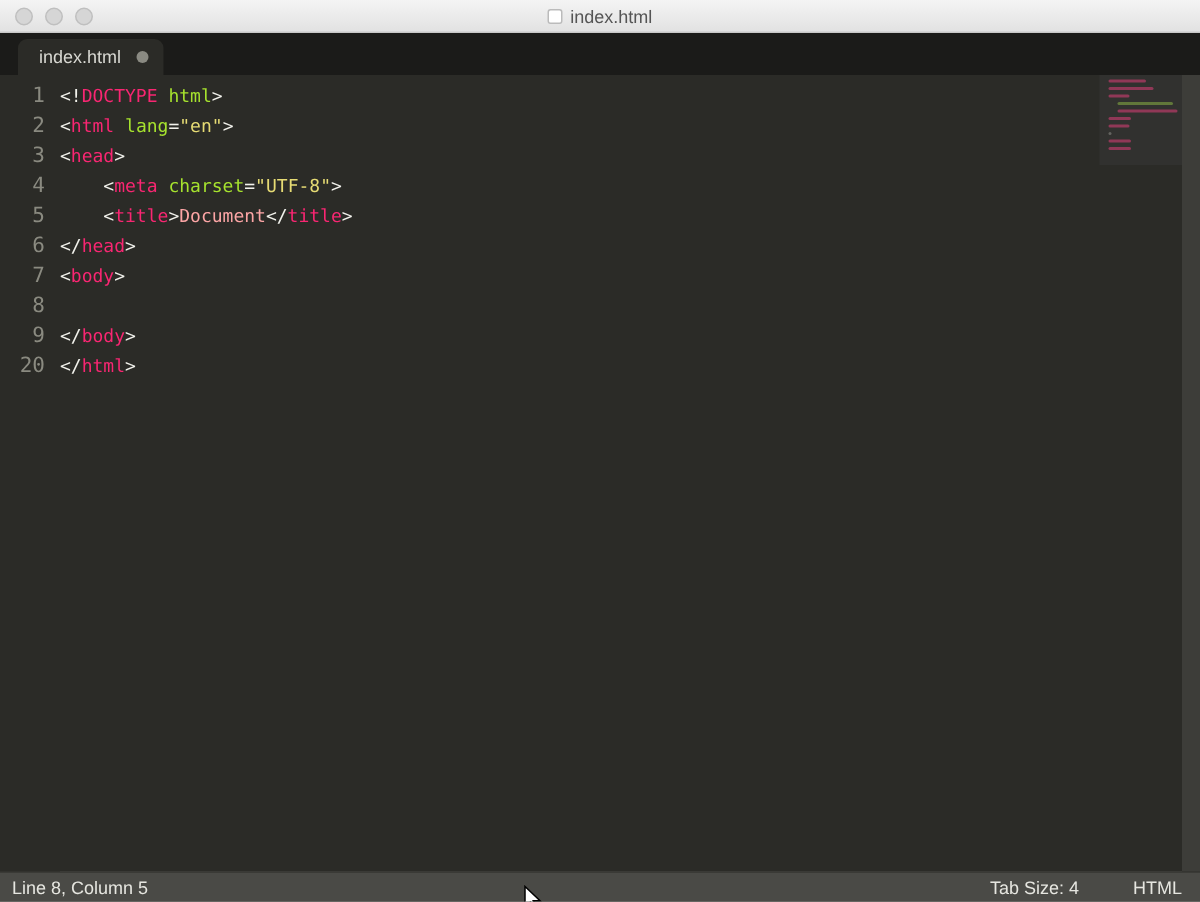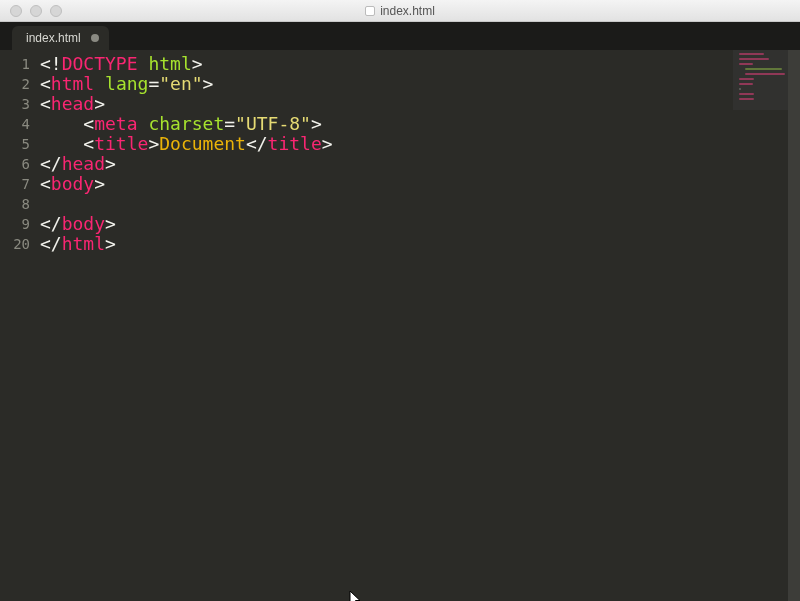--- a/index.html
+++ b/index.html
@@ -37,29 +37,29 @@
   .dirty-dot { position: absolute; right: 10px; top: 50%; transform: translateY(-50%); width: 8px; height: 8px; border-radius: 50%; background: #8a8a82; }
 
   
   .editor-wrap { flex: 1; display: flex; position: relative; font-family: Menlo, Consolas, monospace; }
   .gutter {
     width: 40px; background: #2b2b27; color: #8a8a80;
     font-size: 14px; padding-top: 4px; text-align: right;
   }
   .gutter div { height: 20px; line-height: 20px; padding-right: 10px; }
 
-  .code { flex: 1; padding-top: 4px; font-size: 18px; white-space: pre; color: #e8e8e2; }
+  .code { flex: 1; padding-top: 4px; font-size: 12px; white-space: pre; color: #e8e8e2; }
   .code .line { height: 20px; line-height: 20px; }
 
   
   .c-white  { color: #f2f2ec; }
   .c-tag    { color: #f92672; } 
   .c-attr   { color: #a6e22e; } 
   .c-str    { color: #e6db74; } 
-  .c-text   { color: #eab308; }
+  .c-text   { color: #fca5a5; }
 
   
   .minimap { position: absolute; top: 0; right: 12px; width: 55px; height: 60px; background: #323230; opacity: 0.9; }
   .minimap div { height: 2px; margin: 3px 6px; border-radius: 1px; }
   .mm-m { background: #9c3a5d; }
   .mm-g { background: #67803d; }
   .mm-w { background: #6a6a66; }
 
   
   .vscroll { position: absolute; top: 0; right: 0; width: 12px; bottom: 0; background: #232321; }
@@ -136,14 +136,20 @@
       <div class="thumb"></div>
     </div>
   </div>
 
   <div class="cursor-arrow">
     <svg width="14" height="20" viewBox="0 0 14 20">
       <path d="M1 1 L1 15 L4.5 11.5 L7 17 L9 16 L6.5 10.5 L11 10.5 Z" fill="#fff" stroke="#000" stroke-width="1"></path>
     </svg>
   </div>
 
+  <div class="statusbar">
+    <span>Line 8, Column 5</span>
+    <span class="spacer"></span>
+    <span class="seg">Tab Size: 4</span>
+    <span class="seg">HTML</span>
+  </div>
 
 </div>
 
 </body></html>

